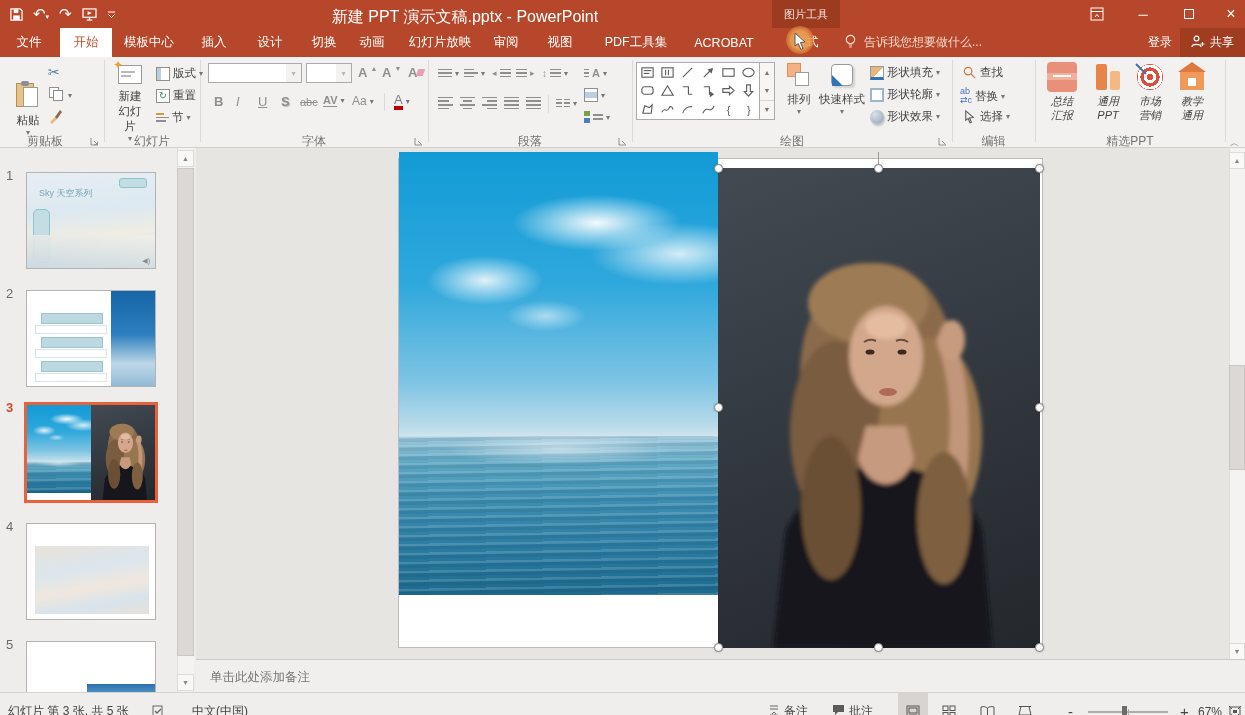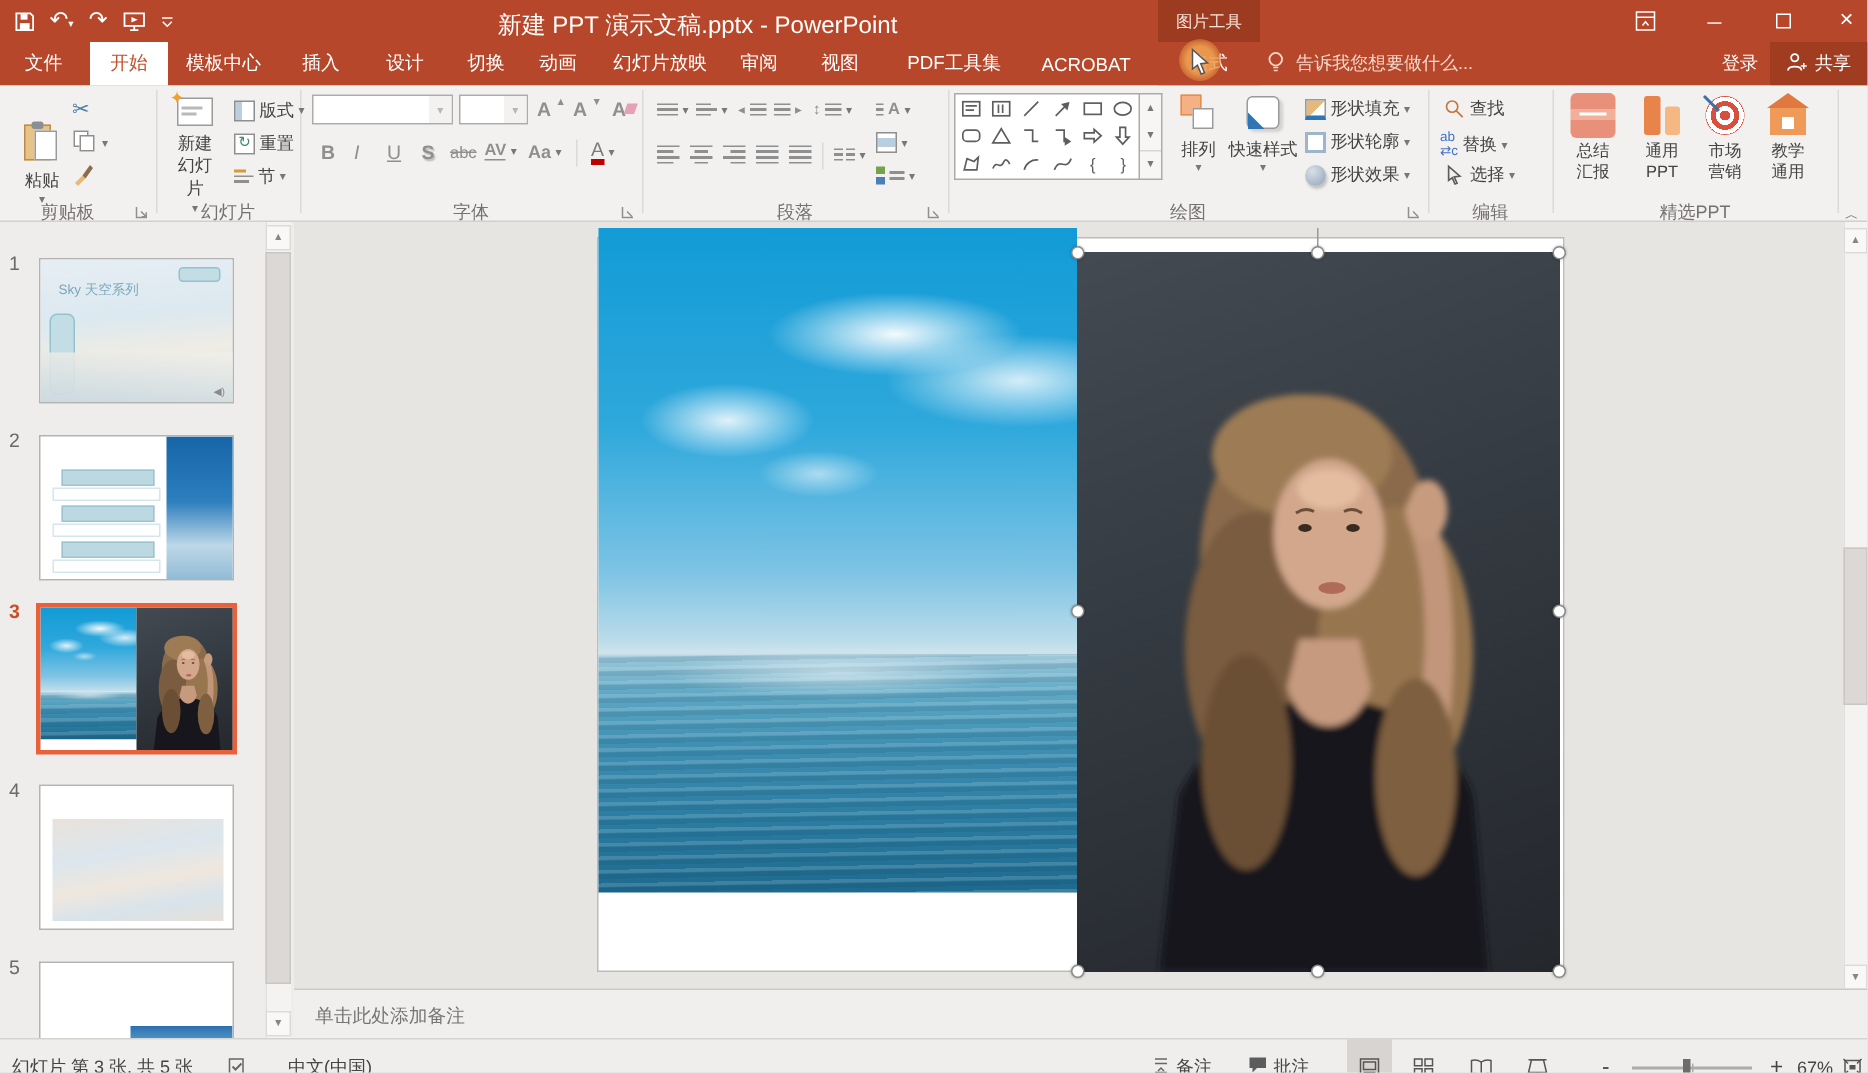--- a/index.html
+++ b/index.html
@@ -43,21 +43,21 @@
   .bars { display:flex; flex-direction:column; justify-content:center; gap:2px; width:15px; height:14px; }
   .bars i { height:1.6px; background:#8F8F8F; display:block; }
   .gallery { left:636px; top:62px; width:124px; height:58px; background:#fff; border:1px solid #ABABAB;
              display:grid; grid-template-columns:repeat(6,1fr); }
   .gallery .cell { display:flex; align-items:center; justify-content:center; }
   .gal-scroll { left:760px; top:62px; width:15px; height:58px; border:1px solid #ABABAB; border-left:none; background:#F7F6F5;
                 display:flex; flex-direction:column; }
   .gal-scroll div { flex:1; display:flex; align-items:center; justify-content:center; font-size:7px; color:#777; }
   .shp { width:15px; height:15px; stroke:#5E5E5E; fill:none; stroke-width:1.2; }
   .minicon { width:14px; height:14px; display:inline-block; }
-  .featured-btn { position:absolute; top:62px; width:44px; display:flex; flex-direction:column; align-items:center; gap:3px; }
+  .featured-btn { position:absolute; top:62px; width:44px; display:flex; flex-direction:column; align-items:center; gap:3px;font-style:italic; }
   .featured-btn .lbl { width:26px; text-align:center; font-size:11px; line-height:1.25; color:#444; }
 
   
   .panel { left:0; top:148px; width:196px; height:544px; background:#EFEDEC; }
   .thumb { left:26px; width:130px; height:97px; background:#fff; border:1px solid #B5B3B1; overflow:hidden; }
   .thumb.sel { outline:3px solid #E8613A; outline-offset:-1px; }
   .snum { left:6px; width:14px; font-size:13px; color:#6A6A6A; }
   .snum.sel { color:#C94F27; font-weight:bold; }
   .pscroll { left:177px; top:148px; width:17px; height:544px; background:#F4F3F2; border-left:1px solid #E2E0DE; }
   .sbtn { left:0; width:17px; height:17px; background:#F9F8F7; border:1px solid #DDDBD9; color:#868686; font-size:7px;
@@ -369,21 +369,21 @@
     <span class="fgly" style="text-shadow:1px 1px 1px #bbb">S</span>
   </div>
 <div class="rsm" style="left:300px;top:96px;font-size:11px">
     <span class="fgly" style="font-weight:normal;text-decoration:line-through">abc</span>
   </div>
 <div class="rsm" style="left:323px;top:94px;font-size:11px">
     <span class="fgly" style="border-bottom:1px solid #8F8F8F">AV</span>
     <span class="dd">▾</span>
   </div>
 <div class="rsm" style="left:352px;top:94px;font-size:12px">
-    <span class="fgly" style="font-weight:bold">Aa</span>
+    <span class="fgly" style="font-weight:normal">Aa</span>
     <span class="dd">▾</span>
   </div>
 <div class="abs" style="left:384px;top:93px;width:1px;height:18px;background:#DCDAD8"></div>
 <div class="rsm" style="left:394px;top:93px;font-size:13px">
     <span style="color:#7C7C7C;border-bottom:4px solid #C00000;line-height:13px">A</span>
     <span class="dd">▾</span>
   </div>
 <div class="abs glabel" style="left:200px;width:228px">字体</div>
 <div class="abs launch" style="left:414px"><svg width="9" height="9" viewBox="0 0 9 9">
       <path d="M1,1 V8 H8" fill="none" stroke="#8F8F8F"></path>

